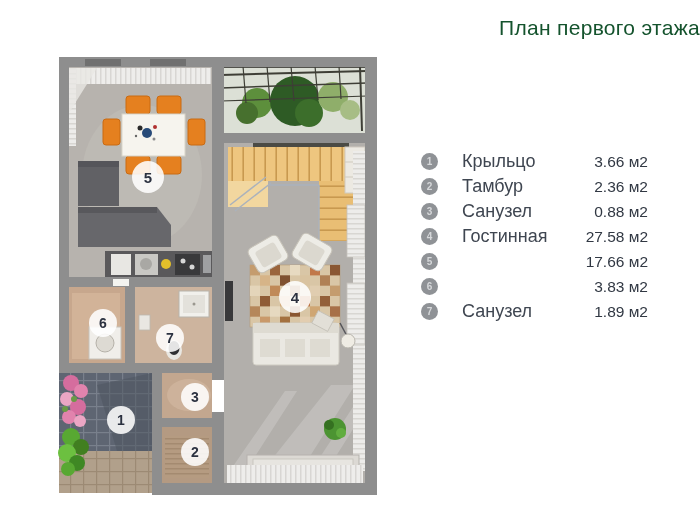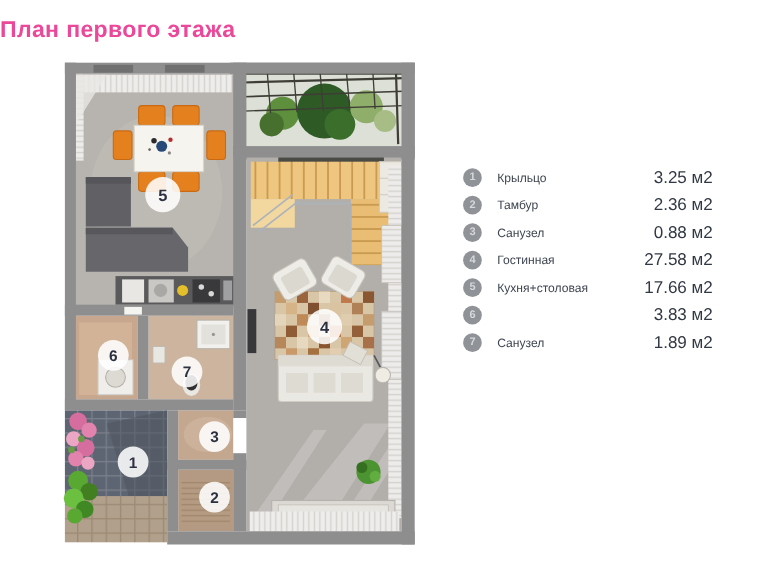--- a/index.html
+++ b/index.html
@@ -3,37 +3,37 @@
 <meta charset="utf-8">
 <style>
   html,body{margin:0;padding:0;}
   body{
     width:700px;height:525px;position:relative;overflow:hidden;
     background:#ffffff;
     font-family:"Liberation Sans", sans-serif;
   }
   .page-title{
     position:absolute;top:16px;left:0;width:100%;
-    text-align:left;font-size:21px;font-weight:700;
-    color:#ec4899;letter-spacing:.3px;
+    text-align:right;font-size:21px;font-weight:400;
+    color:#14532d;letter-spacing:.3px;
   }
   .plan-wrap{
     position:absolute;left:57px;top:55px;width:325px;height:446px;
   }
   .plan-wrap svg{display:block;}
   .legend{
     position:absolute;left:421px;top:149px;width:227px;
   }
   .legend-row{display:flex;align-items:center;height:25px;}
   .legend-badge{
     flex:0 0 17px;width:17px;height:17px;border-radius:50%;
     background:#8f9296;color:#d6d8da;font-size:10px;font-weight:700;
     display:flex;align-items:center;justify-content:center;
   }
-  .legend-label{margin-left:14px;font-size:11px;color:#3f4651;}
+  .legend-label{margin-left:24px;font-size:18px;color:#3f4651;}
   .legend-area{margin-left:auto;font-size:15.5px;color:#313843;}
 </style>
 </head>
 <body>
 
 <div class="page-title">План первого этажа</div>
 
 <div class="plan-wrap">
 <svg viewBox="0 0 325 446" width="325" height="446" xmlns="http://www.w3.org/2000/svg">
   <defs>
@@ -329,40 +329,39 @@
           <text x="113" y="288" font-size="14" fill="#2b3140">7</text>
         </g>
   </g>
 </svg>
 </div>
 
 <div class="legend">
   <div class="legend-row">
     <span class="legend-badge">1</span>
     <span class="legend-label">Крыльцо</span>
-    <span class="legend-area">3.25 м2</span>
+    <span class="legend-area">3.66 м2</span>
   </div>
   <div class="legend-row">
     <span class="legend-badge">2</span>
     <span class="legend-label">Тамбур</span>
     <span class="legend-area">2.36 м2</span>
   </div>
   <div class="legend-row">
     <span class="legend-badge">3</span>
     <span class="legend-label">Санузел</span>
     <span class="legend-area">0.88 м2</span>
   </div>
   <div class="legend-row">
     <span class="legend-badge">4</span>
     <span class="legend-label">Гостинная</span>
     <span class="legend-area">27.58 м2</span>
   </div>
   <div class="legend-row">
     <span class="legend-badge">5</span>
-    <span class="legend-label">Кухня+столовая</span>
     <span class="legend-area">17.66 м2</span>
   </div>
   <div class="legend-row">
     <span class="legend-badge">6</span>
     <span class="legend-area">3.83 м2</span>
   </div>
   <div class="legend-row">
     <span class="legend-badge">7</span>
     <span class="legend-label">Санузел</span>
     <span class="legend-area">1.89 м2</span>

